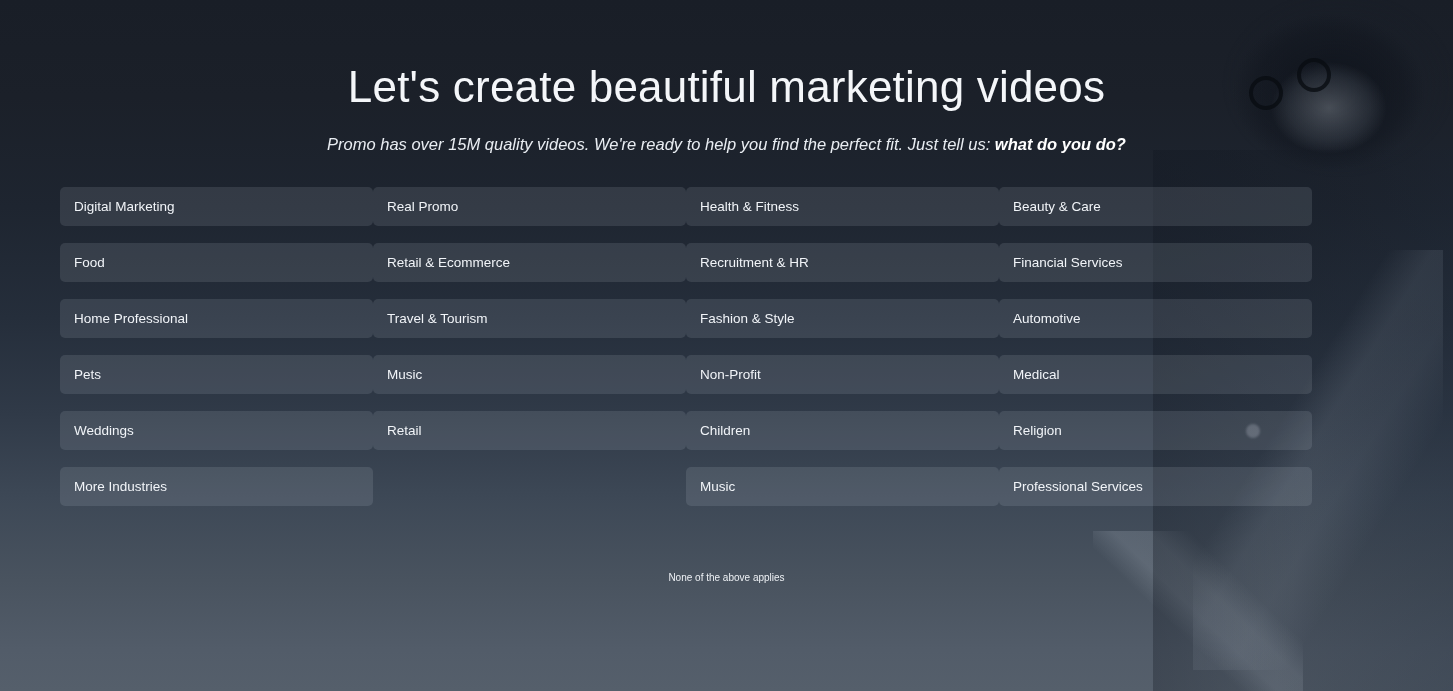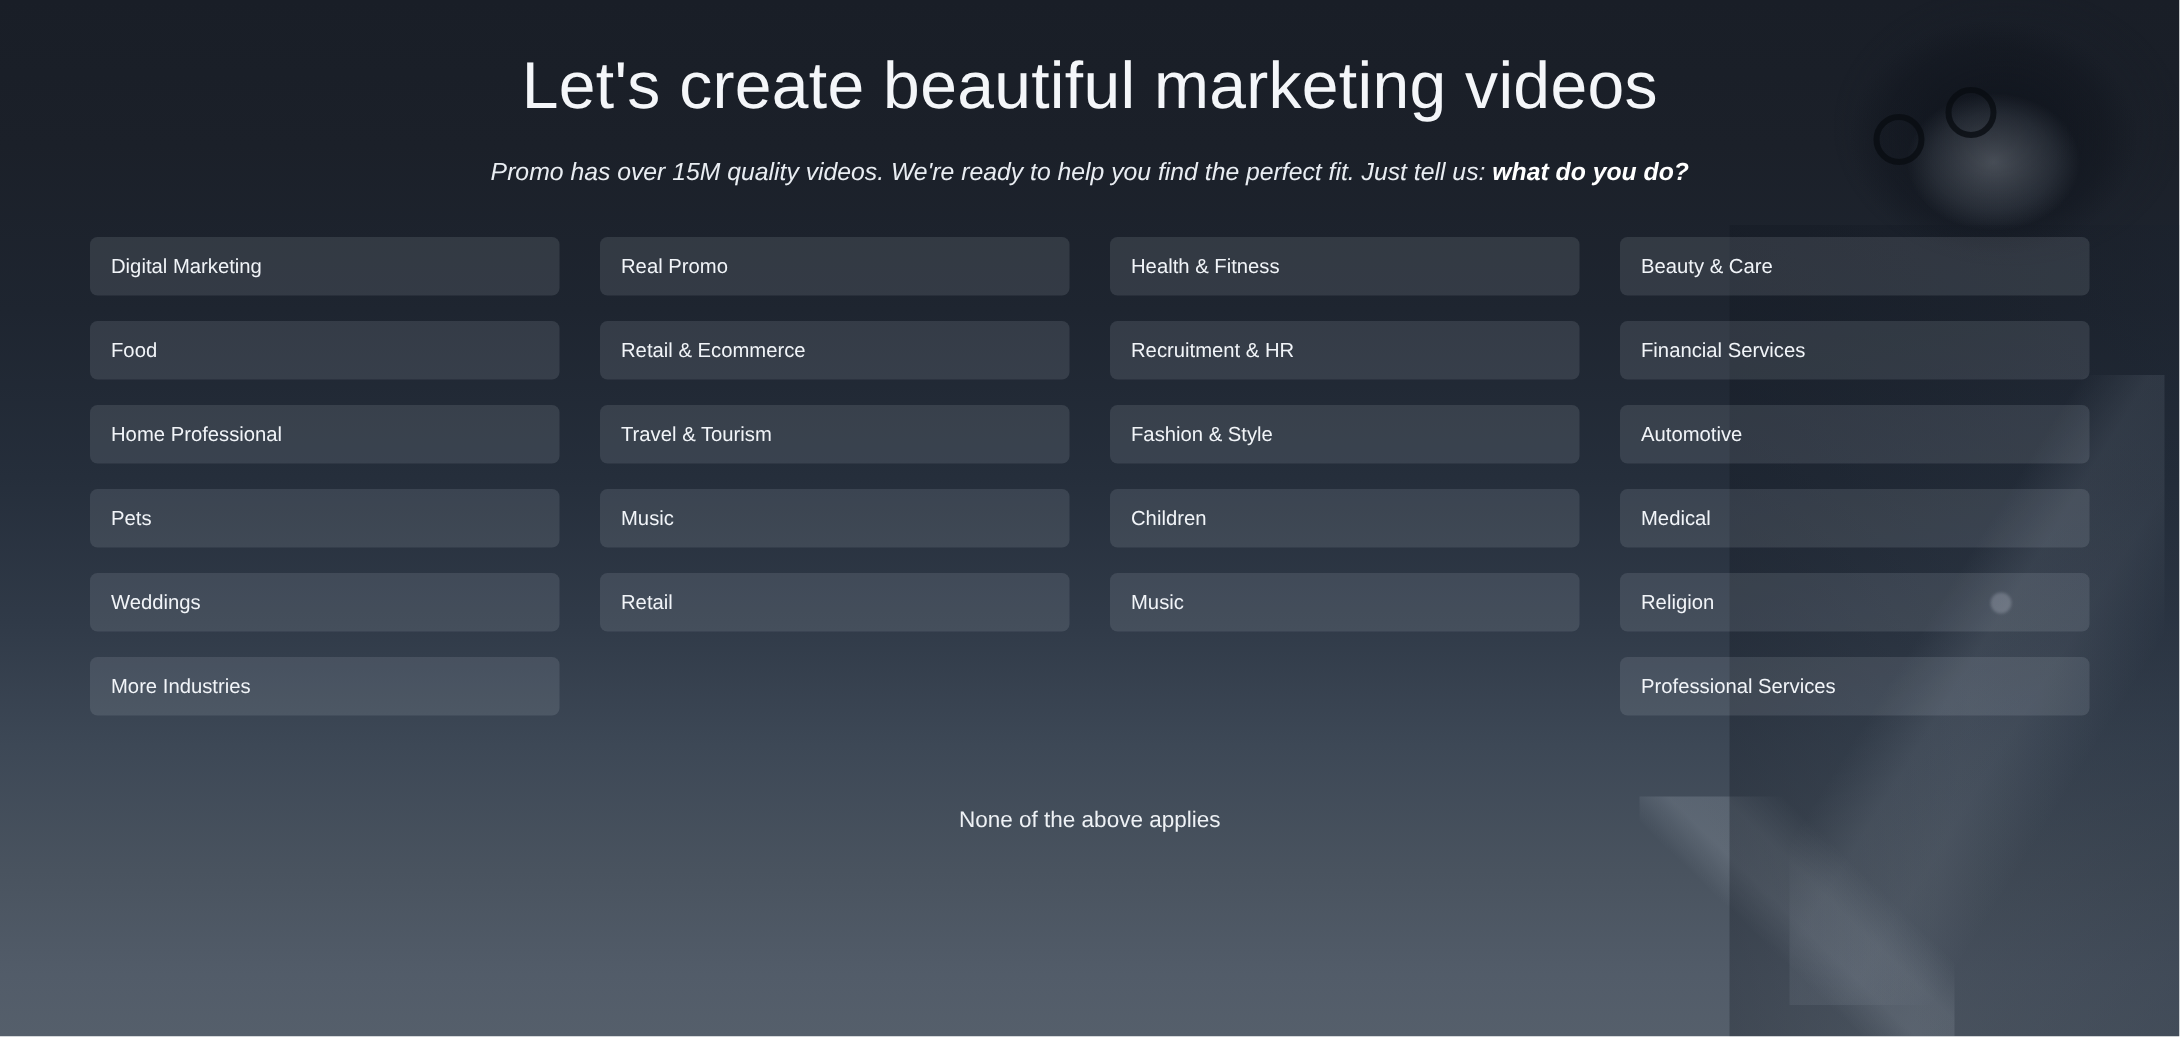--- a/index.html
+++ b/index.html
@@ -64,21 +64,21 @@
   }
   .bg-shade-right {
     position:absolute;
     top:150px; right:0;
     width:300px; height:541px;
     background:linear-gradient(100deg, rgba(18,24,34,.42) 0%, rgba(18,24,34,.18) 55%, rgba(30,40,54,.34) 100%);
   }
   
   .header { position:relative; text-align:center; }
   .title {
-    margin-top:33px;
+    margin-top:62px;
     font-size:44px;
     font-weight:400;
     color:#f4f6f9;
     letter-spacing:.2px;
     line-height:1.15;
   }
   .subtitle {
     margin-top:22px;
     font-size:16.5px;
     font-weight:400;
@@ -86,21 +86,20 @@
     font-style:italic;
   }
   .subtitle b { font-weight:700; color:#ffffff; }
   
   .grid {
     position:relative;
     margin:33px auto 0 auto;
     width:1333px;
     display:grid;
     grid-template-columns:repeat(4, 313px);
-    column-gap:27px;
   }
   .col { display:flex; flex-direction:column; row-gap:17px; }
   .industry-btn {
     height:39px;
     display:flex;
     align-items:center;
     padding:0 14px;
     border:none;
     border-radius:5px;
     background:rgba(226,234,244,.115);
@@ -117,21 +116,21 @@
     top:13px; right:52px;
     width:14px; height:14px;
     border-radius:50%;
     background:rgba(226,234,244,.22);
     filter:blur(1.2px);
   }
   
   .footer { position:relative; text-align:center; margin-top:61px; }
   .none-link {
     display:inline-block;
-    font-size:15px;
+    font-size:10px;
     color:#eef1f5;
     text-decoration:none;
     cursor:pointer;
   }
 </style>
 </head>
 <body>
 
 <div id="page">
 
@@ -193,20 +192,23 @@
       <button class="industry-btn">
           <span>Health &amp; Fitness</span>
         </button>
       <button class="industry-btn">
           <span>Recruitment &amp; HR</span>
         </button>
       <button class="industry-btn">
           <span>Fashion &amp; Style</span>
         </button>
       <button class="industry-btn">
+          <span>Non-Profit</span>
+        </button>
+      <button class="industry-btn">
           <span>Children</span>
         </button>
       <button class="industry-btn">
           <span>Music</span>
         </button>
     </div>
 
     <div class="col">
       <button class="industry-btn">
           <span>Beauty &amp; Care</span>

